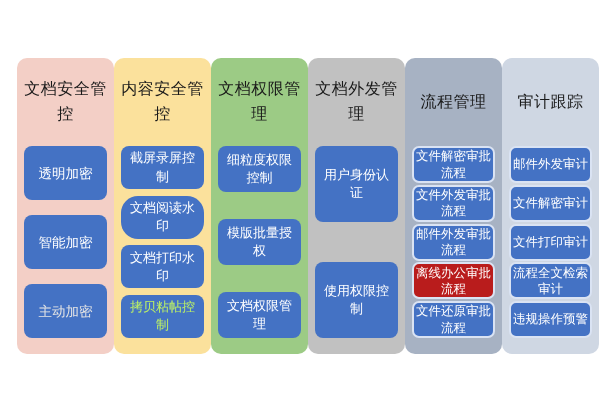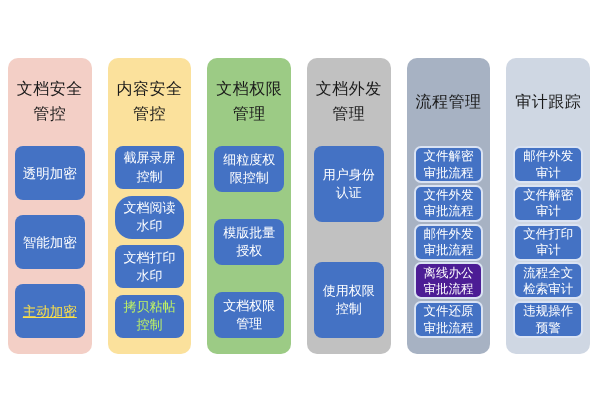--- a/index.html
+++ b/index.html
@@ -6,26 +6,26 @@
   .canvas {
     position: relative;
     width: 600px;
     height: 400px;
     background: #ffffff;
     font-family: "DejaVu Sans", sans-serif;
     overflow: hidden;
   }
   .row {
     position: absolute;
-    left: 8px;
+    left: 17px;
     top: 58px;
     width: 582px;
     height: 296px;
     display: flex;
-    gap: 16px;
+    gap: 0;
   }
   .column {
     flex: 1 1 0;
     border-radius: 10px;
     display: flex;
     flex-direction: column;
     padding: 0 7px 16px 7px;
     box-sizing: border-box;
     min-width: 0;
   }
@@ -76,21 +76,21 @@
 <body>
 
 <div class="canvas">
   <div class="row">
 
     <div class="column col-a" style="background: rgb(243, 207, 198);">
       <div class="col-title">文档安全管控</div>
       <div class="boxes">
         <div class="box" style="background: rgb(68, 114, 196); color: rgb(255, 255, 255);">透明加密</div>
         <div class="box" style="background: rgb(68, 114, 196); color: rgb(255, 255, 255); text-align: center;">智能加密</div>
-        <div class="box" style="background: rgb(68, 114, 196); color: #fde047; text-decoration: underline;">主动加密</div>
+        <div class="box" style="background: rgb(68, 114, 196); color: #e5e5e5;">主动加密</div>
       </div>
     </div>
 
     <div class="column col-b" style="background: rgb(251, 225, 156);">
       <div class="col-title">内容安全管控</div>
       <div class="boxes">
         <div class="box" style="background: rgb(68, 114, 196); color: rgb(255, 255, 255);">截屏录屏控制</div>
         <div class="box" style="background: rgb(68, 114, 196); color: rgb(255, 255, 255); border-radius: 17px;">文档阅读水印</div>
         <div class="box" style="background: rgb(68, 114, 196); color: rgb(255, 255, 255);">文档打印水印</div>
         <div class="box" style="background: rgb(68, 114, 196); color: #bef264;">拷贝粘帖控制</div>
@@ -113,21 +113,21 @@
         <div class="box" style="background: rgb(68, 114, 196); color: rgb(255, 255, 255);">使用权限控制</div>
       </div>
     </div>
 
     <div class="column col-e" style="background: rgb(167, 178, 195);">
       <div class="col-title">流程管理</div>
       <div class="boxes">
         <div class="box" style="background: rgb(68, 114, 196); color: rgb(255, 255, 255);">文件解密审批流程</div>
         <div class="box" style="background: rgb(68, 114, 196); color: rgb(255, 255, 255);">文件外发审批流程</div>
         <div class="box" style="background: rgb(68, 114, 196); color: rgb(255, 255, 255);">邮件外发审批流程</div>
-        <div class="box" style="background: #4c1d95; color: rgb(255, 255, 255);">离线办公审批流程</div>
+        <div class="box" style="background: #b91c1c; color: rgb(255, 255, 255);">离线办公审批流程</div>
         <div class="box" style="background: rgb(68, 114, 196); color: rgb(255, 255, 255);">文件还原审批流程</div>
       </div>
     </div>
 
     <div class="column col-f" style="background: rgb(207, 215, 227);">
       <div class="col-title">审计跟踪</div>
       <div class="boxes">
         <div class="box" style="background: rgb(68, 114, 196); color: rgb(255, 255, 255);">邮件外发审计</div>
         <div class="box" style="background: rgb(68, 114, 196); color: rgb(255, 255, 255);">文件解密审计</div>
         <div class="box" style="background: rgb(68, 114, 196); color: rgb(255, 255, 255);">文件打印审计</div>

